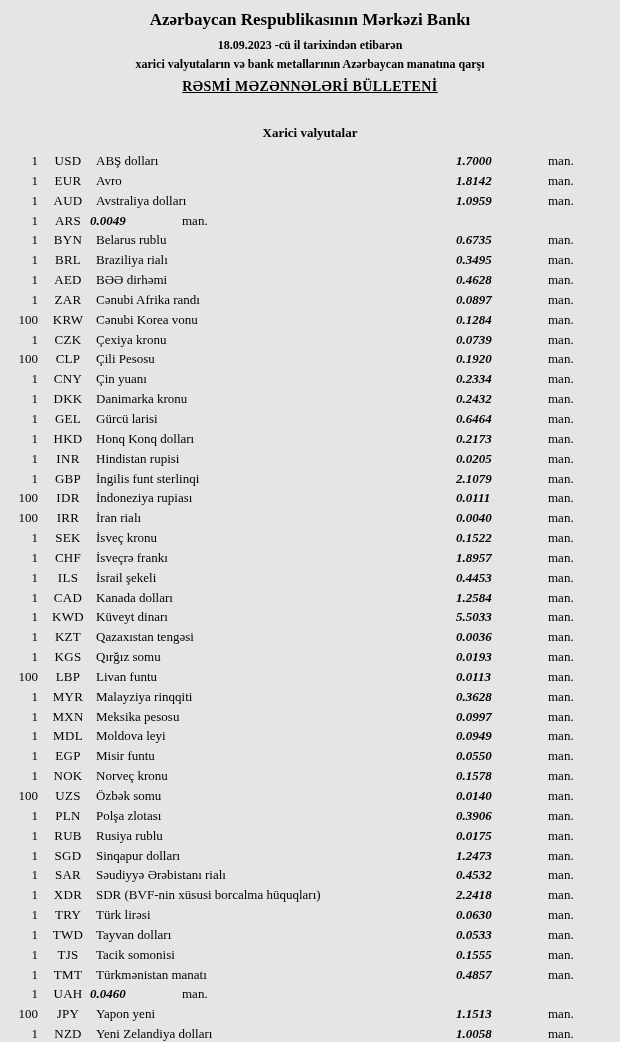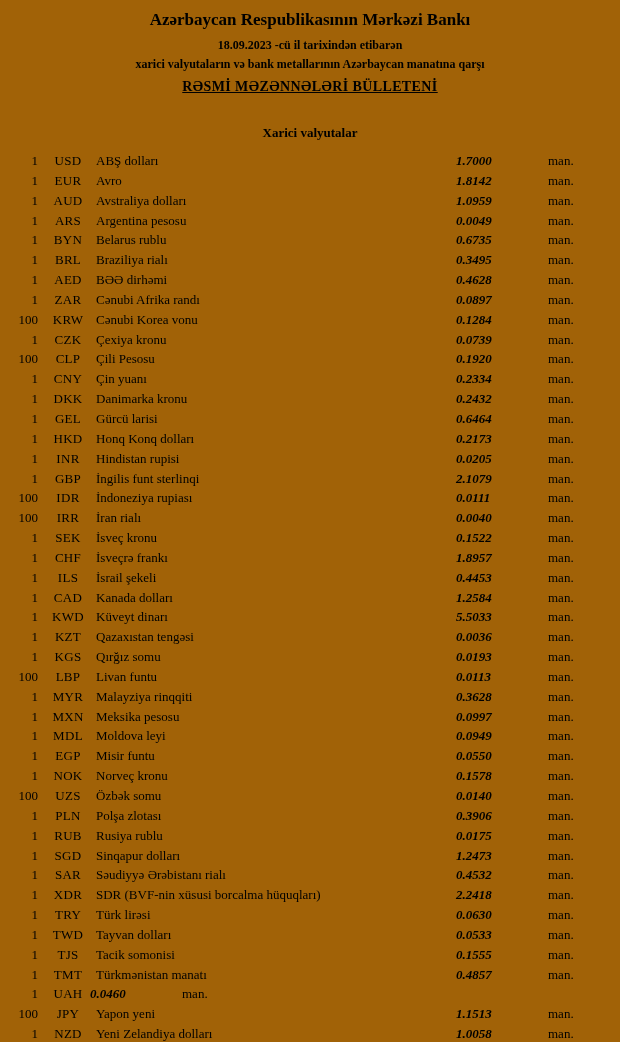--- a/index.html
+++ b/index.html
@@ -8,21 +8,21 @@
     width: 620px;
     height: 1042px;
     overflow: hidden;
     font-family: "Liberation Serif", "DejaVu Serif", serif;
     color: #000000;
   }
   .page {
     width: 620px;
     height: 1042px;
     padding-top: 8px;
-    background: #a16207;
+    background: #e5e5e5;
   }
   .hdr { text-align: center; }
   .hdr-title {
     font-size: 17px;
     font-weight: bold;
     line-height: 24px;
   }
   .hdr-date {
     font-size: 12px;
     font-weight: bold;
@@ -99,21 +99,20 @@
       <div class="row">
         <span class="cell qty">1</span>
         <span class="cell code">AUD</span>
         <span class="cell name">Avstraliya dolları</span>
         <span class="cell rate">1.0959</span>
         <span class="cell unit">man.</span>
       </div>
       <div class="row">
         <span class="cell qty">1</span>
         <span class="cell code">ARS</span>
-        <span class="cell name">Argentina pesosu</span>
         <span class="cell rate">0.0049</span>
         <span class="cell unit">man.</span>
       </div>
       <div class="row">
         <span class="cell qty">1</span>
         <span class="cell code">BYN</span>
         <span class="cell name">Belarus rublu</span>
         <span class="cell rate">0.6735</span>
         <span class="cell unit">man.</span>
       </div>

